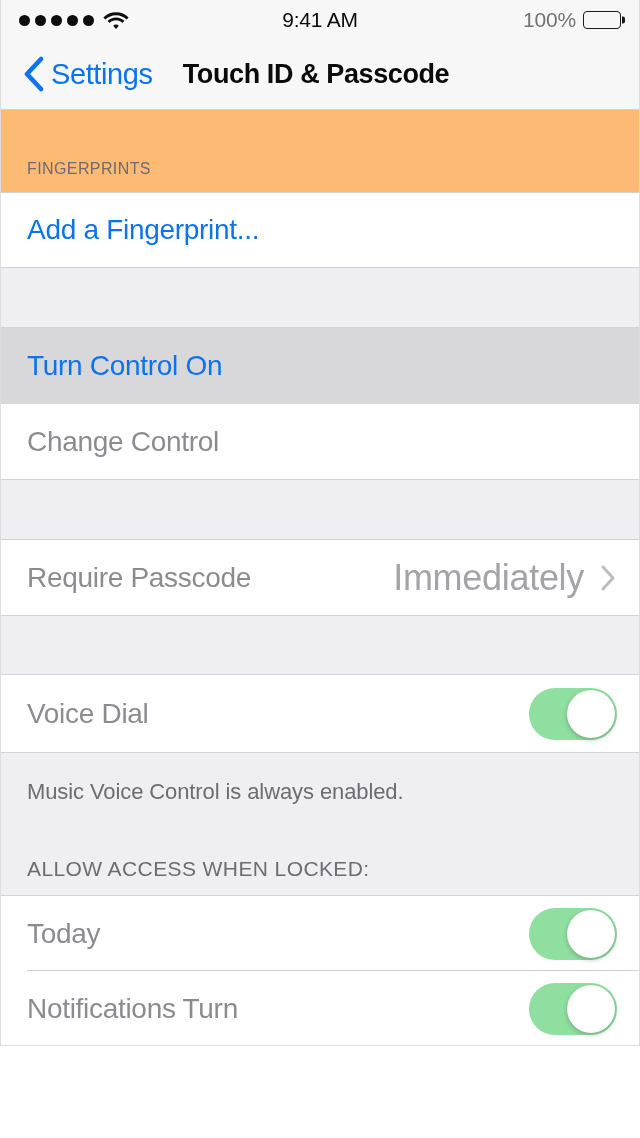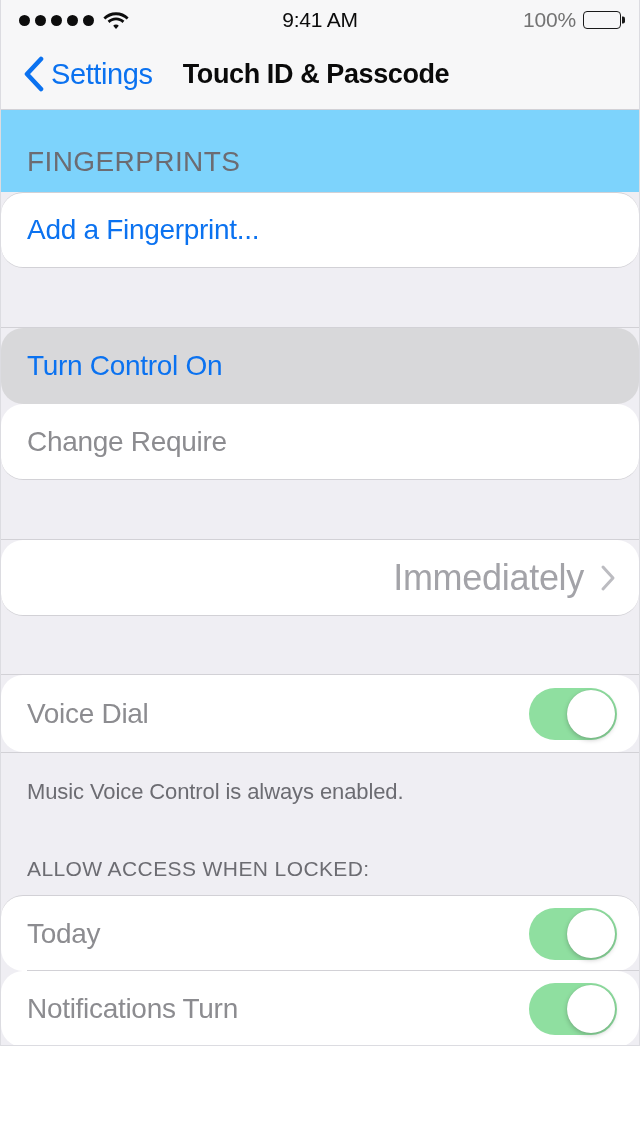--- a/index.html
+++ b/index.html
@@ -121,43 +121,42 @@
     text-align: center;
     font-size: 27px;
     font-weight: bold;
     color: #0a0a0a;
     letter-spacing: -0.4px;
     pointer-events: none;
   }
 
   
   .group-header {
-    background: #7dd3fc;
+    background: #fdba74;
     display: flex;
     align-items: flex-end;
     padding: 0 0 14px 26px;
-    font-size: 28px;
+    font-size: 16px;
     color: #6c6c72;
     letter-spacing: 0.4px;
   }
   .gap {
     background: #efeef3;
     border-top: 1px solid #d2d1d6;
     border-bottom: 1px solid #d2d1d6;
   }
   .gap.no-top { border-top: none; }
 
   .cell {
     position: relative;
     background: #ffffff;
     display: flex;
     align-items: center;
     padding: 0 22px 0 26px;
     height: 76px;
-    border-radius: 22px;
   }
   .cell.highlighted { background: #d8d8da; }
   .cell.bordered-top { border-top: 1px solid #d2d1d6; }
   .cell.bordered-bottom { border-bottom: 1px solid #d2d1d6; }
   .cell-sep::after {
     content: "";
     position: absolute;
     left: 26px; right: 0; bottom: 0;
     height: 1px;
     background: #d2d1d6;
@@ -267,26 +266,27 @@
     <span class="cell-label action">Add a Fingerprint...</span>
   </div>
 
   <div class="gap no-top" style="height:60px;"></div>
 
   <div class="cell highlighted">
     <span class="cell-label action">Turn Control On</span>
   </div>
 
   <div class="cell bordered-bottom">
-    <span class="cell-label">Change Require</span>
+    <span class="cell-label">Change Control</span>
   </div>
 
   <div class="gap no-top" style="height:60px;"></div>
 
   <div class="cell bordered-bottom">
+    <span class="cell-label">Require Passcode</span>
     <span class="cell-value">Immediately</span>
     <svg class="disclosure" width="17" height="28" viewBox="0 0 17 28">
       <polyline points="3,3 13,14 3,25" fill="none" stroke="#bcbcc1" stroke-width="3" stroke-linecap="round" stroke-linejoin="round"></polyline>
     </svg>
   </div>
 
   <div class="gap no-top" style="height:59px;"></div>
 
   <div class="cell" style="height:77px;">
     <span class="cell-label">Voice Dial</span>

